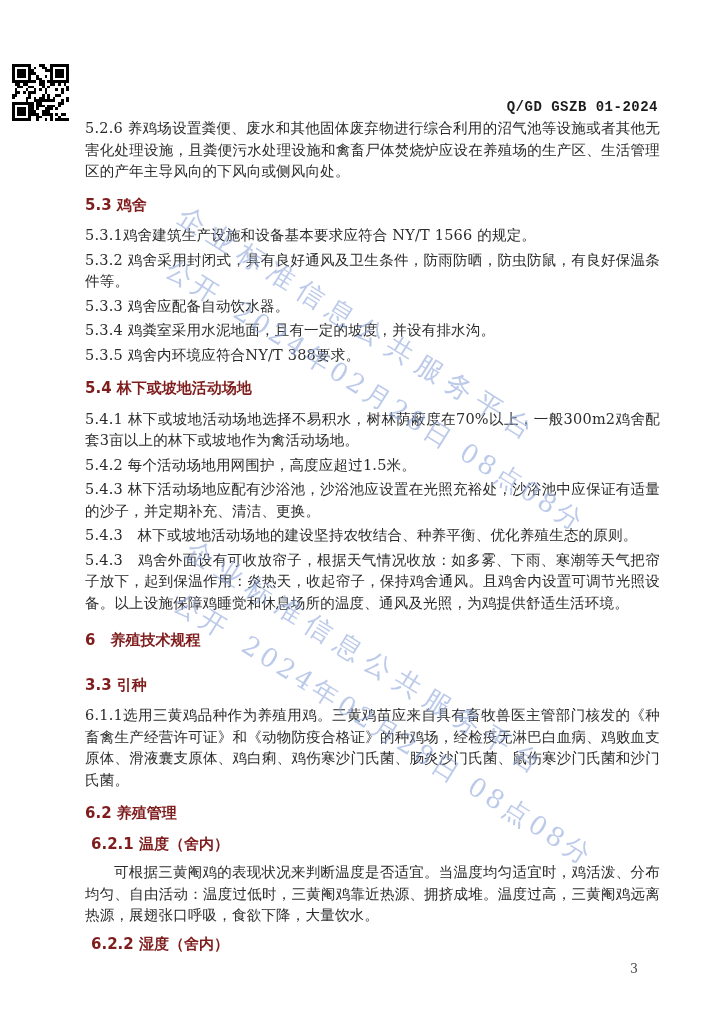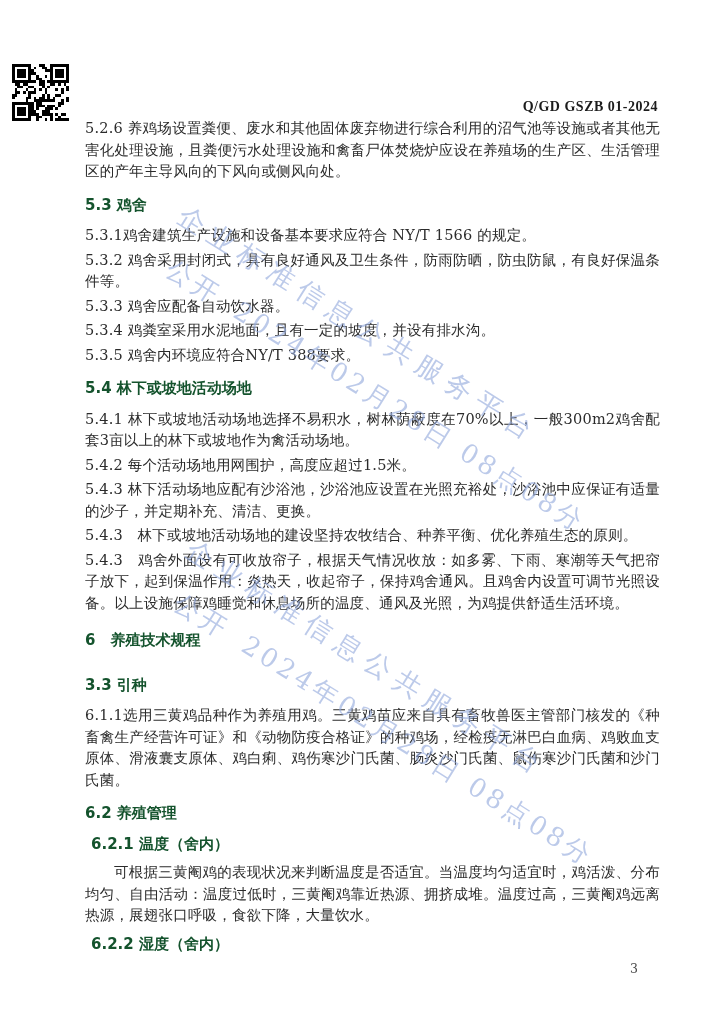--- a/index.html
+++ b/index.html
@@ -2,37 +2,37 @@
 <html><head>
 <meta charset="utf-8">
 <style>
   html,body { margin:0; padding:0; background:#ffffff; }
   .page {
     position:relative; width:720px; height:1018px; background:#ffffff;
     overflow:hidden; font-family:"DejaVu Serif","Liberation Serif",serif;
   }
   .header-code {
     position:absolute; top:99px; right:62px;
-    font-family:Liberation Serif, serif;
+    font-family:Liberation Mono, monospace;
     font-size:14px; font-weight:700; letter-spacing:0.5px; color:#1c1c1c;
   }
   .qr {
     position:absolute; left:12px; top:64px; width:57px; height:57px;
   }
   .content {
     position:absolute; left:85px; right:60px; top:118px; color:#2b2b2b;
   }
   .content p {
     font-size:14.5px; line-height:21.5px; margin:0 0 3px;
     text-align:justify; letter-spacing:0.2px;
   }
   .content p.indent { text-indent:2em; }
   .content h1, .content h2, .content h3 {
     font-family:"DejaVu Sans","Liberation Sans",sans-serif;
-    font-size:15px; font-weight:bold; color:#14532d; line-height:21.5px;
+    font-size:15px; font-weight:bold; color:#7f1d1d; line-height:21.5px;
   }
   .content h1 { margin:16px 0 23px; }
   .content h2 { margin:12px 0 9px; }
   .content h3 { margin:7px 6px 7px; }
   .page-number {
     position:absolute; left:630px; top:961px;
     font-size:12.5px; color:#4a4a4a;
   }
   
   .wm-layer { position:absolute; inset:0; pointer-events:none; }

